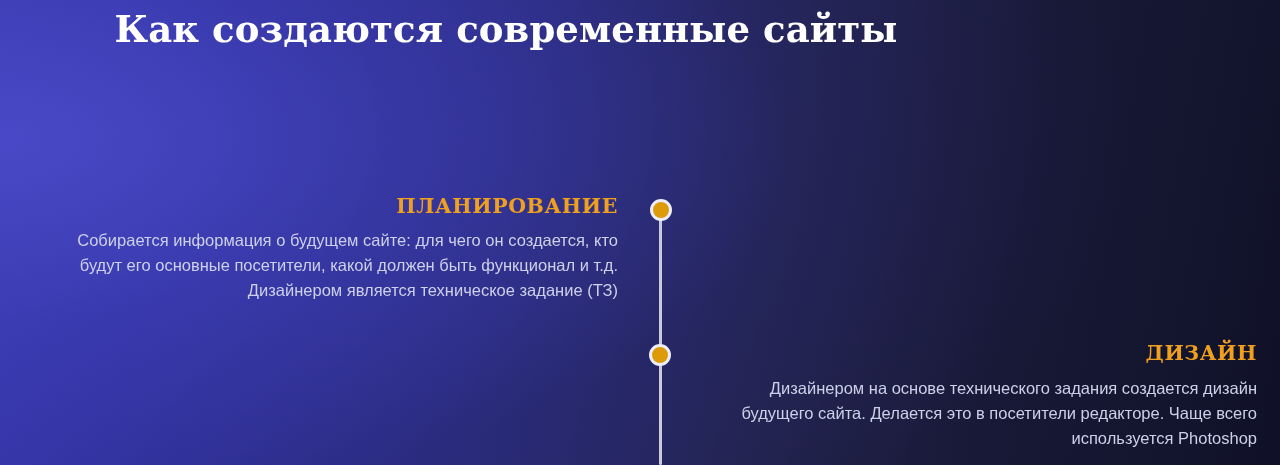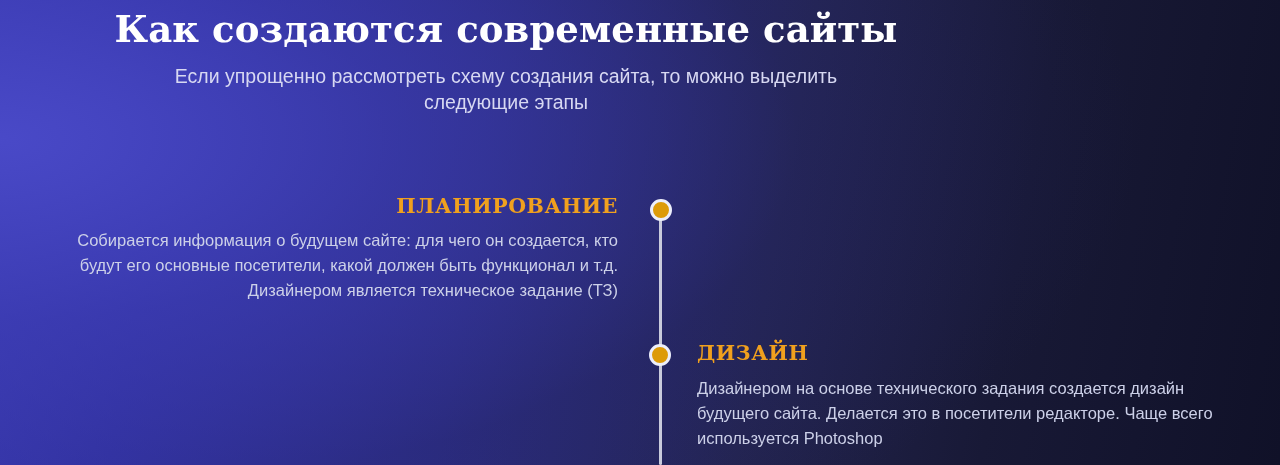--- a/index.html
+++ b/index.html
@@ -90,21 +90,21 @@
   .tl-item.left {
     left: 20px;
     top: 193px;
     width: 582px;
     text-align: right;
   }
   .tl-item.right {
     left: 681px;
     top: 340px;
     width: 560px;
-    text-align: left;
+    text-align: right;
   }
 
   .tl-heading {
     margin: 0;
     font-family: "DejaVu Serif", "Liberation Serif", serif;
     font-weight: bold;
     font-size: 20.5px;
     line-height: 26px;
     letter-spacing: 0.6px;
     color: #f0a01e;
@@ -121,21 +121,20 @@
     margin-top: 10px;
   }
 </style>
 </head>
 <body>
 
 <div class="page">
 
   <div class="header">
     <h1 class="page-title">Как создаются современные сайты</h1>
-    <p class="page-subtitle">Если упрощенно рассмотреть схему создания сайта, то можно выделить следующие этапы</p>
   </div>
 
   <div class="timeline">
 
     <div class="timeline-axis"></div>
 
     <div class="tl-dot d1"></div>
     <div class="tl-dot d2"></div>
 
     <div class="tl-item left">

